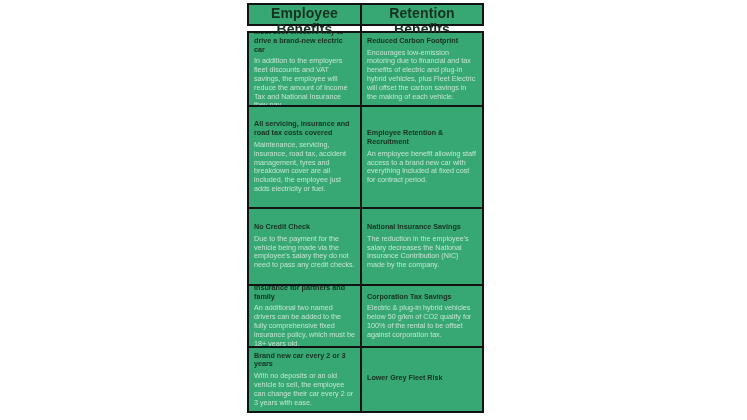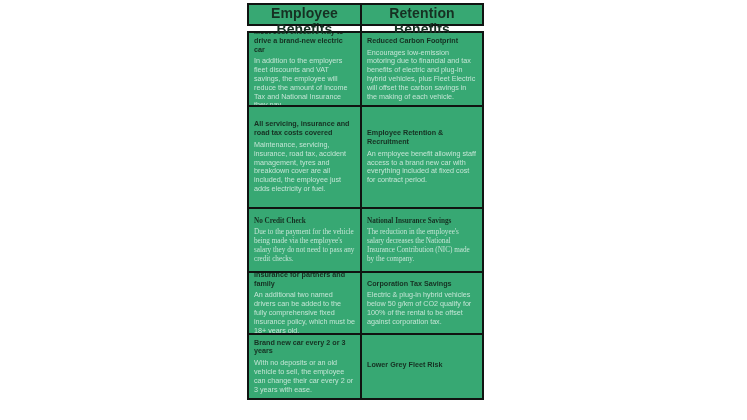--- a/index.html
+++ b/index.html
@@ -58,21 +58,21 @@
     box-sizing: border-box;
     padding: 4px 5px;
     display: flex;
     flex-direction: column;
     justify-content: center;
     overflow: hidden;
   }
   .td-left { border-right: 2px solid #101311; }
   .r1 .td { height: 72px; }
   .r2 .td { height: 100px; }
-  .r3 .td { height: 62px; font-family: Liberation Serif, serif; }
+  .r3 .td { height: 75px; }
   .r4 .td { height: 60px; }
   .r5 .td { height: 63px; }
   .cell-title {
     font-size: 7.2px;
     line-height: 8.8px;
     font-weight: bold;
     color: #16302? ; 
   }
   .cell-title {
     color: #16302_2;

